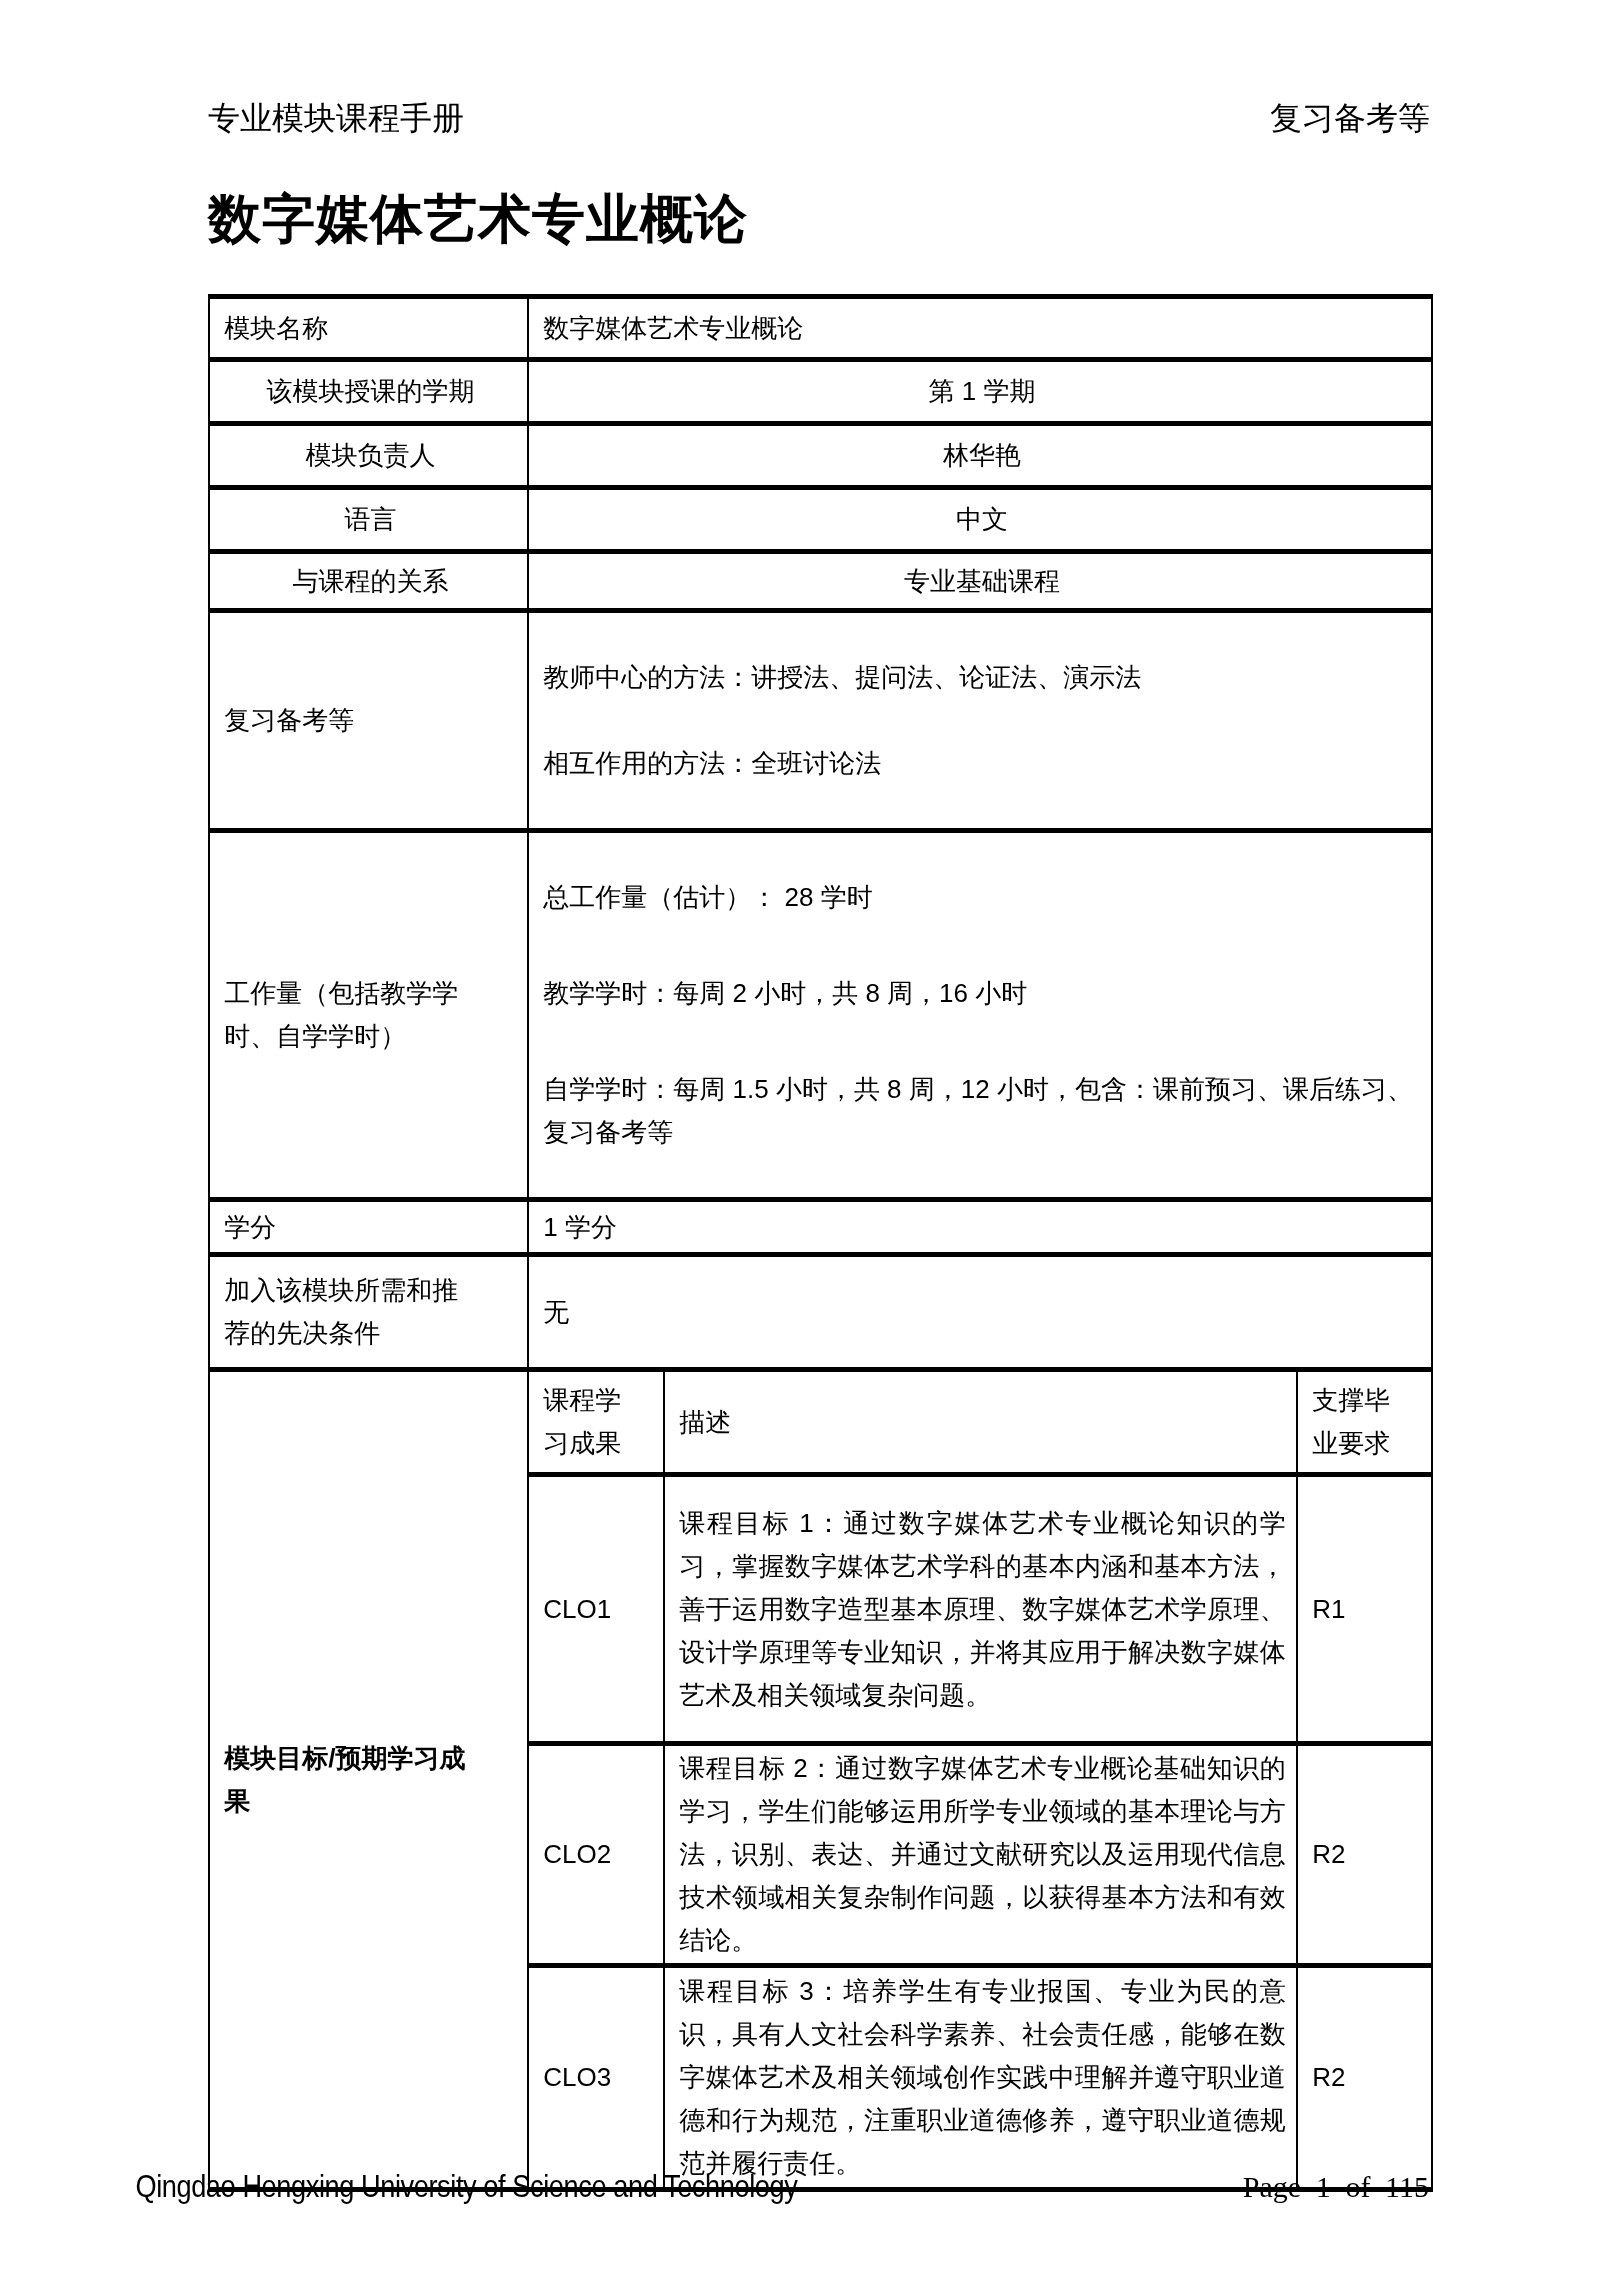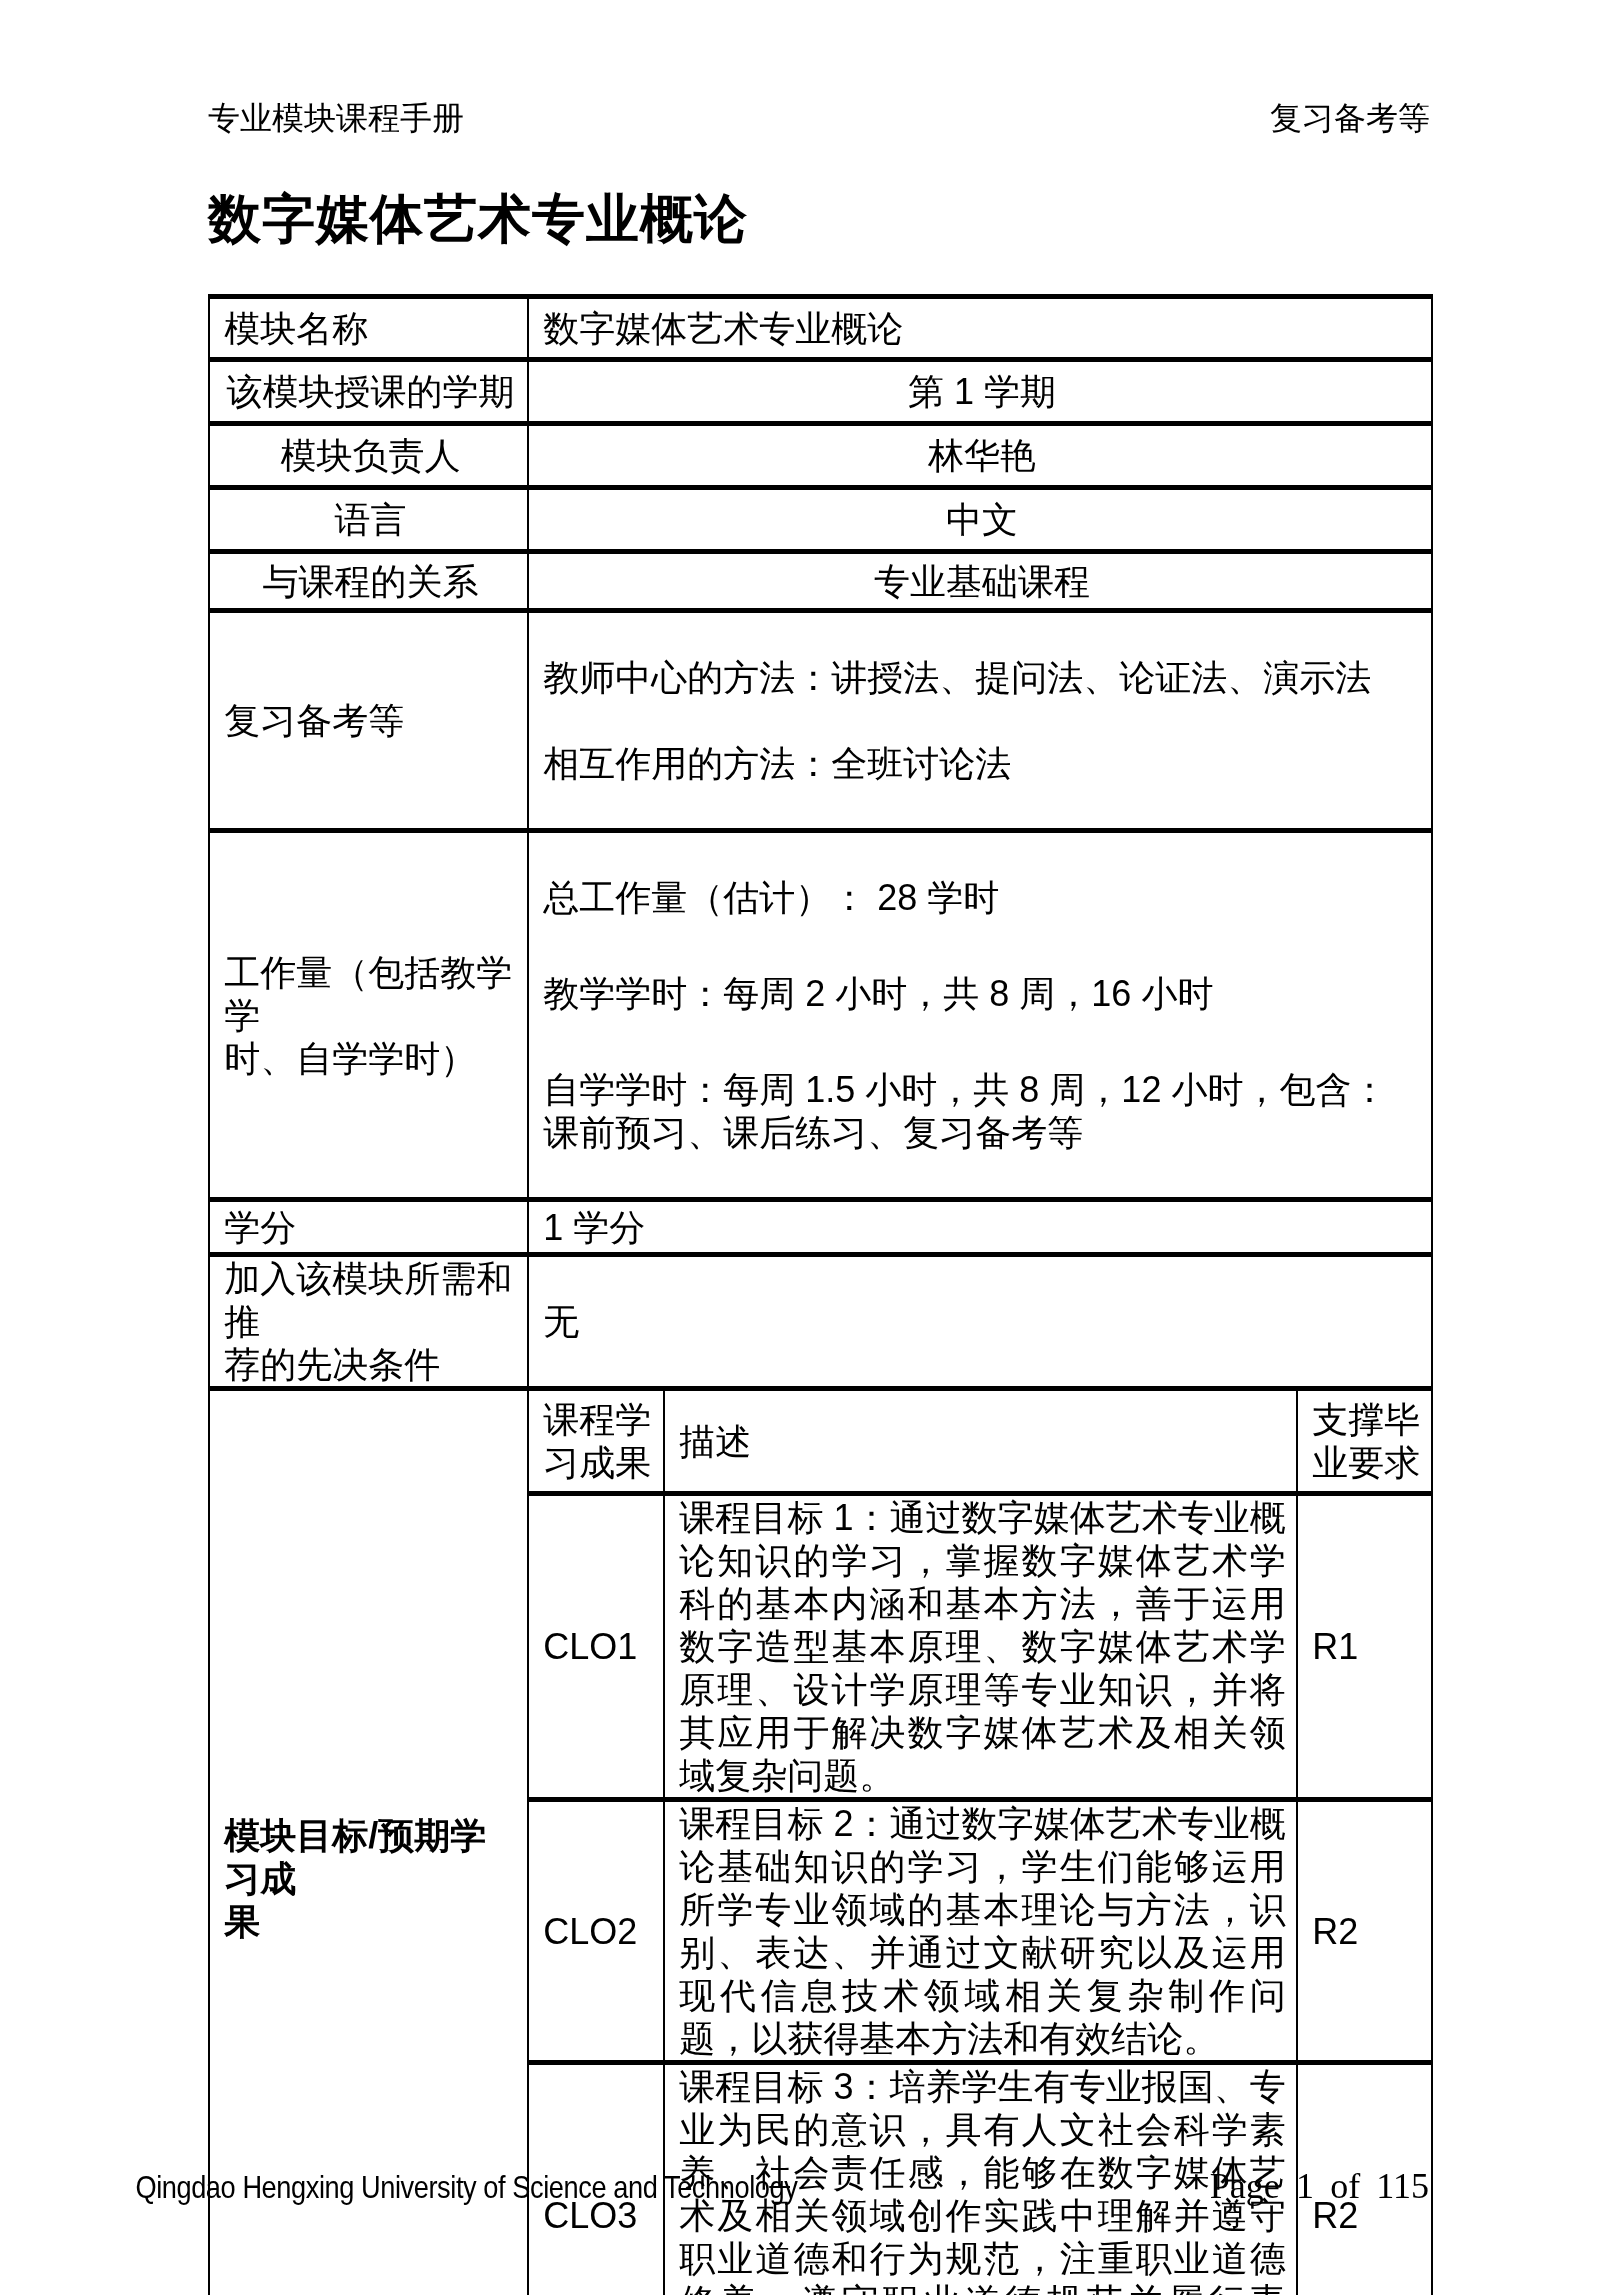--- a/index.html
+++ b/index.html
@@ -49,21 +49,21 @@
     top: 294px;
     width: 1223px;
     border-collapse: collapse;
     table-layout: fixed;
   }
   table.module-table td {
     border-left: 2.6px solid #000;
     border-right: 2.6px solid #000;
     border-top: 5.1px solid #000;
     border-bottom: 5.1px solid #000;
-    font-size: 36px;
+    font-size: 26px;
     line-height: 43px;
     vertical-align: middle;
     padding: 0 10.2px 0 14.3px;
     white-space: pre-line;
     overflow: hidden;
   }
   td.cell-top { vertical-align: top; padding-top: 6.1px; }
   td.outcomes-label-cell { vertical-align: top; padding-top: 18.4px; font-weight: bold; }
   td.desc-cell {
     white-space: normal;
@@ -98,21 +98,21 @@
   .footer-left {
     font-size: 32px;
     line-height: 38px;
     letter-spacing: -0.5px;
     transform: scaleX(0.85);
     transform-origin: left baseline;
     white-space: nowrap;
   }
   .footer-right {
     font-family: "Liberation Serif", serif;
-    font-size: 36px;
+    font-size: 30px;
     line-height: 38px;
     word-spacing: 7.2px;
     white-space: nowrap;
   }
 </style>
 </head>
 <body>
 
 <div class="page-header">
   <span>专业模块课程手册</span>

